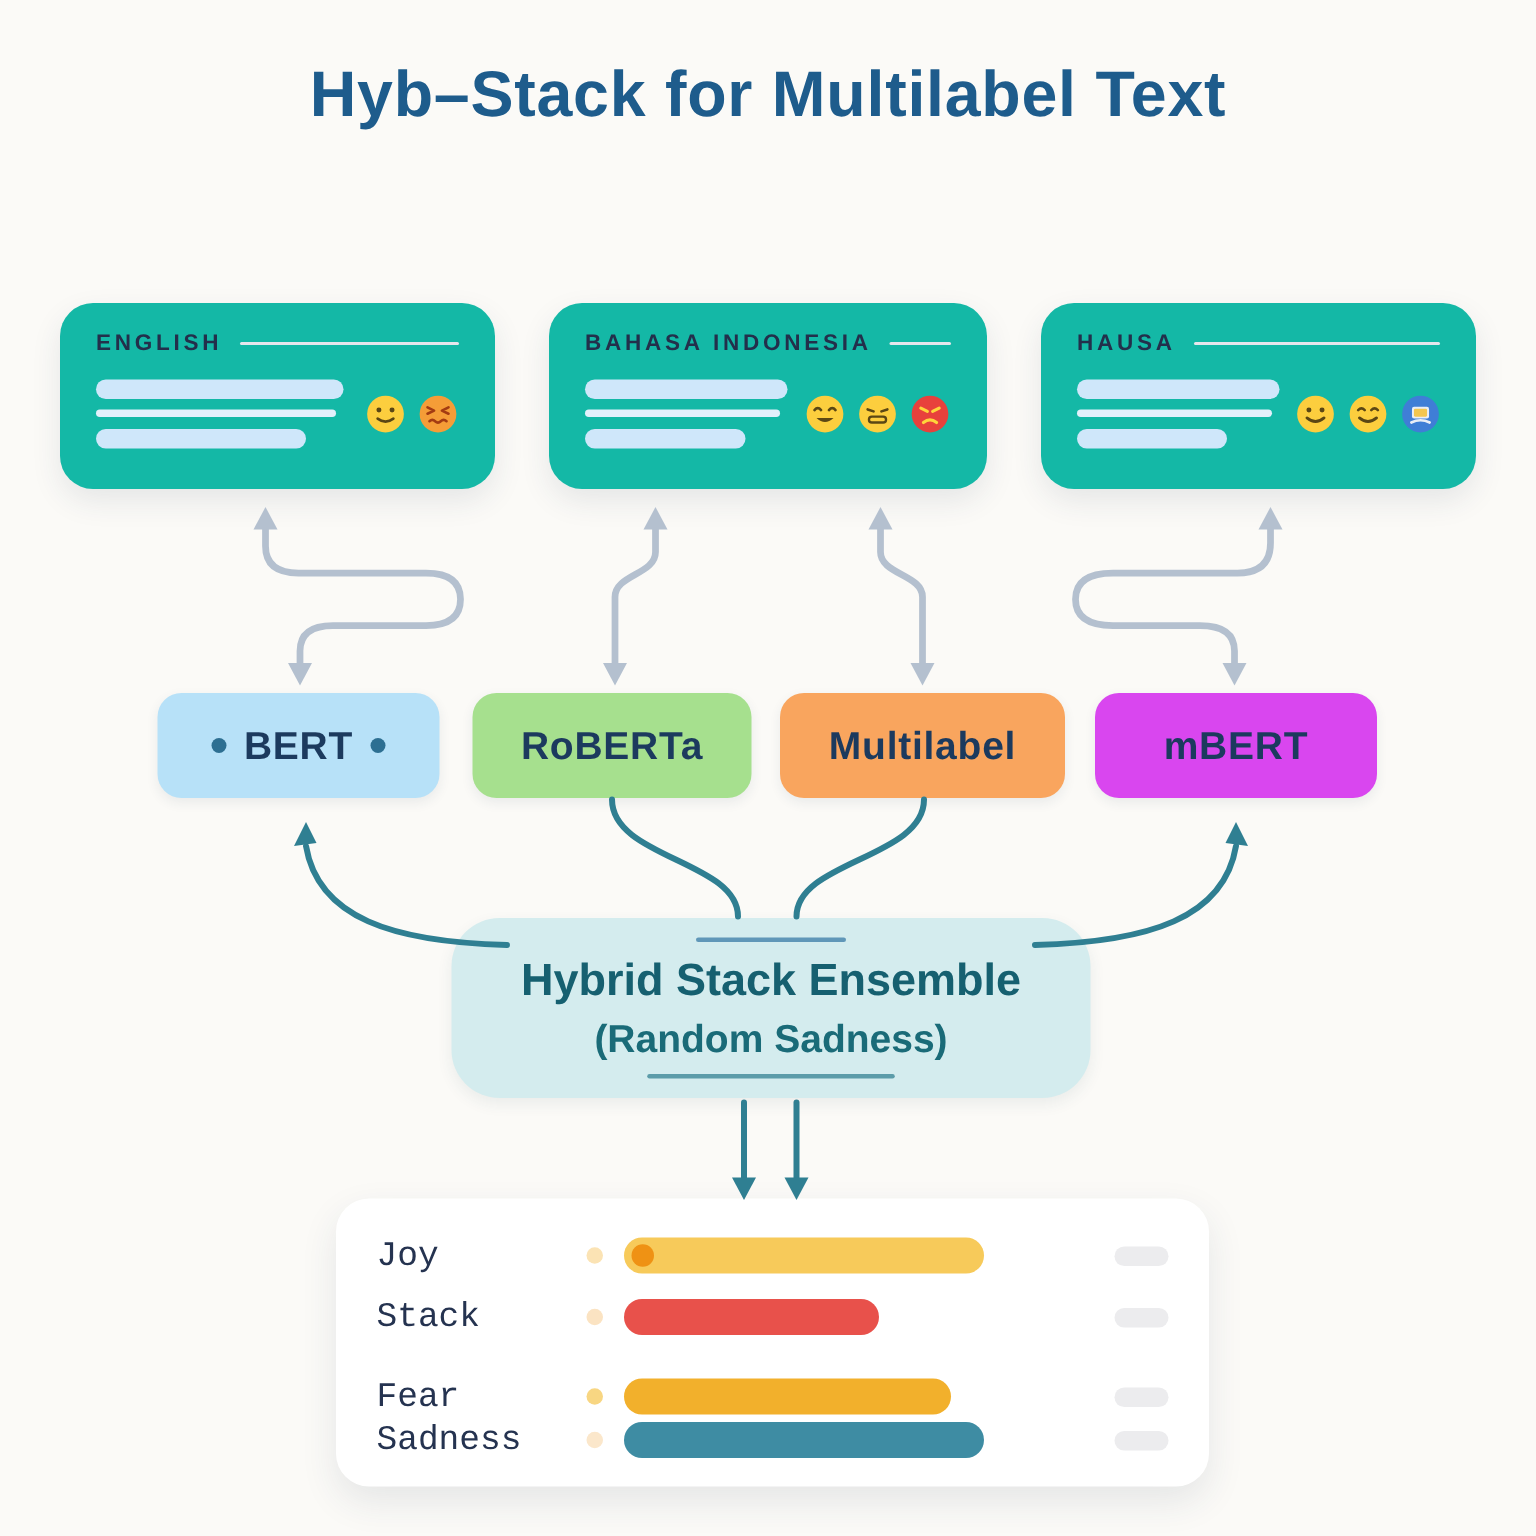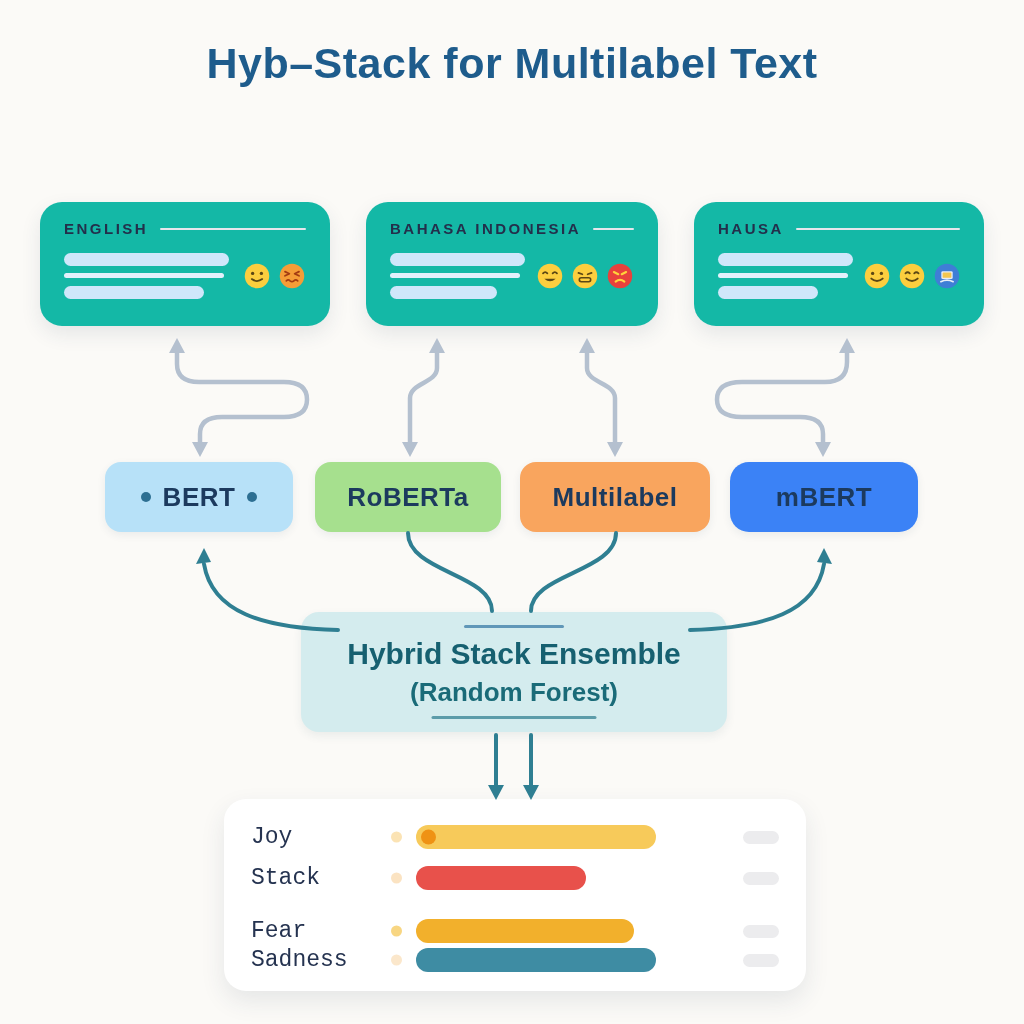--- a/index.html
+++ b/index.html
@@ -24,21 +24,21 @@
   .skel .l3{height:13px;border-radius:7px;background:#cfe7fa;margin-top:8px;}
   .emojis{display:flex;gap:7px;margin-left:10px;align-items:center;}
   .emojis svg{display:block;}
   
   .model{position:absolute;top:462px;height:70px;border-radius:16px;display:flex;
          align-items:center;justify-content:center;gap:12px;
          font-size:26px;font-weight:700;color:#1c3a5e;letter-spacing:.5px;
          box-shadow:0 3px 8px rgba(40,60,90,.08);}
   .model-dot{width:10px;height:10px;border-radius:50%;background:#2d6f92;font-size:0;}
   
-  .ensemble{position:absolute;left:301px;top:612px;width:426px;height:120px;border-radius:18px;
+  .ensemble{position:absolute;left:301px;top:612px;width:426px;height:120px;border-radius:32px;
             background:#d4ecee;display:flex;flex-direction:column;align-items:center;justify-content:center;
             box-shadow:0 4px 10px rgba(40,80,90,.08);}
   .ensemble-title{font-size:30px;font-weight:800;color:#166070;}
   .ensemble-sub{font-size:26px;font-weight:700;color:#1a6b78;margin-top:6px;}
   .ens-line-top{position:absolute;top:13px;left:50%;transform:translateX(-50%);width:100px;height:3px;
                 border-radius:2px;background:#3a7ba6;opacity:.75;}
   .ens-line-bot{position:absolute;bottom:13px;left:50%;transform:translateX(-50%);width:165px;height:3px;
                 border-radius:2px;background:#2a7b8c;opacity:.7;}
   
   .output{position:absolute;left:224px;top:799px;width:582px;height:192px;background:#ffffff;
@@ -161,28 +161,28 @@
     <span>RoBERTa</span>
   </div>
   <div class="model" style="left: 105px; width: 188px; background-color: rgb(183, 225, 248);">
     <span class="model-dot"></span>
     <span>BERT</span>
     <span class="model-dot"></span>
   </div>
   <div class="model" style="left: 520px; width: 190px; background-color: rgb(249, 165, 94);">
     <span>Multilabel</span>
   </div>
-  <div class="model" style="left: 730px; width: 188px; background-color: #3b82f6; border-radius: 19px;">
+  <div class="model" style="left: 730px; width: 188px; background-color: #d946ef;">
     <span>mBERT</span>
   </div>
 
   <div class="ensemble">
     <div class="ens-line-top"></div>
     <div class="ensemble-title">Hybrid Stack Ensemble</div>
-    <div class="ensemble-sub">(Random Forest)</div>
+    <div class="ensemble-sub">(Random Sadness)</div>
     <div class="ens-line-bot"></div>
   </div>
 
   <div class="output">
     <div class="row" style="top:26px">
       <span class="row-label">Joy</span>
       <span class="row-dot" style="background-color: rgb(251, 227, 180);"></span>
       <span class="bar" style="width: 240px; background-color: rgb(247, 202, 90);">
         <span class="bar-start-dot"></span>
       </span>

